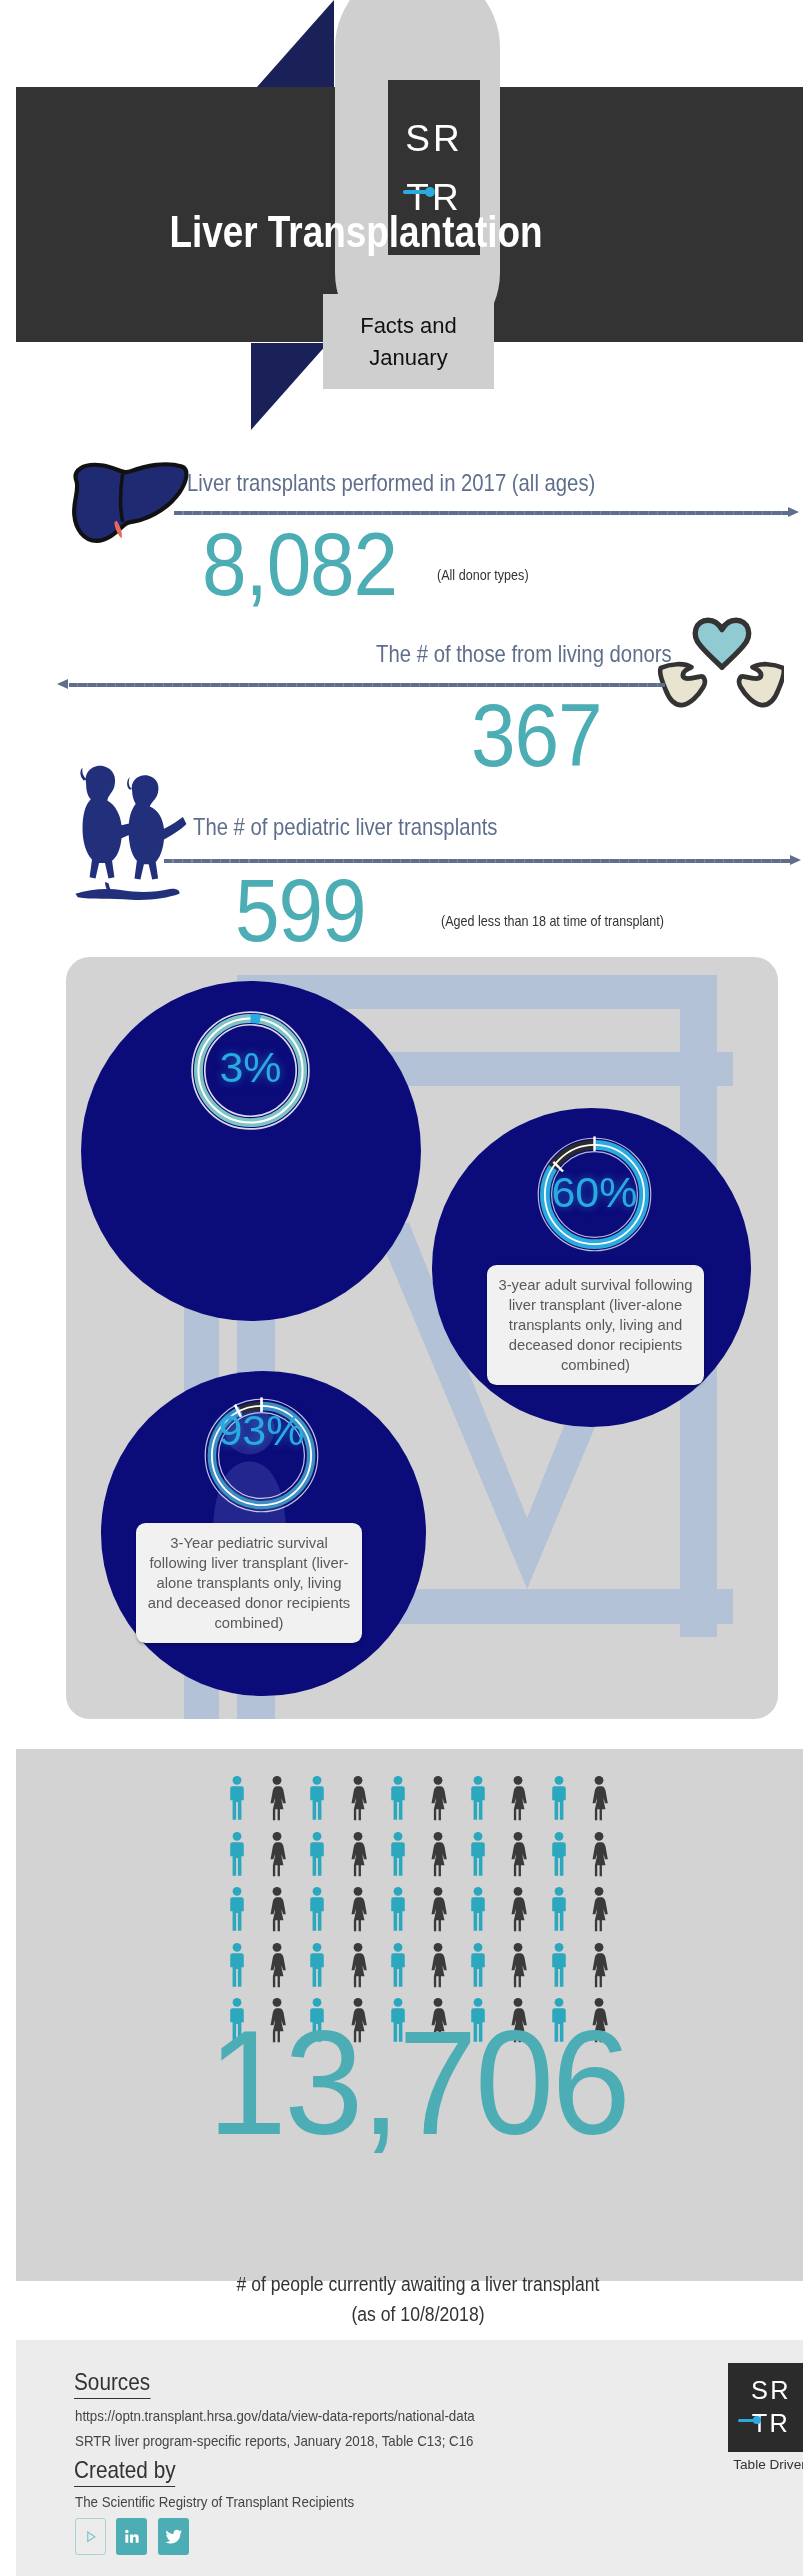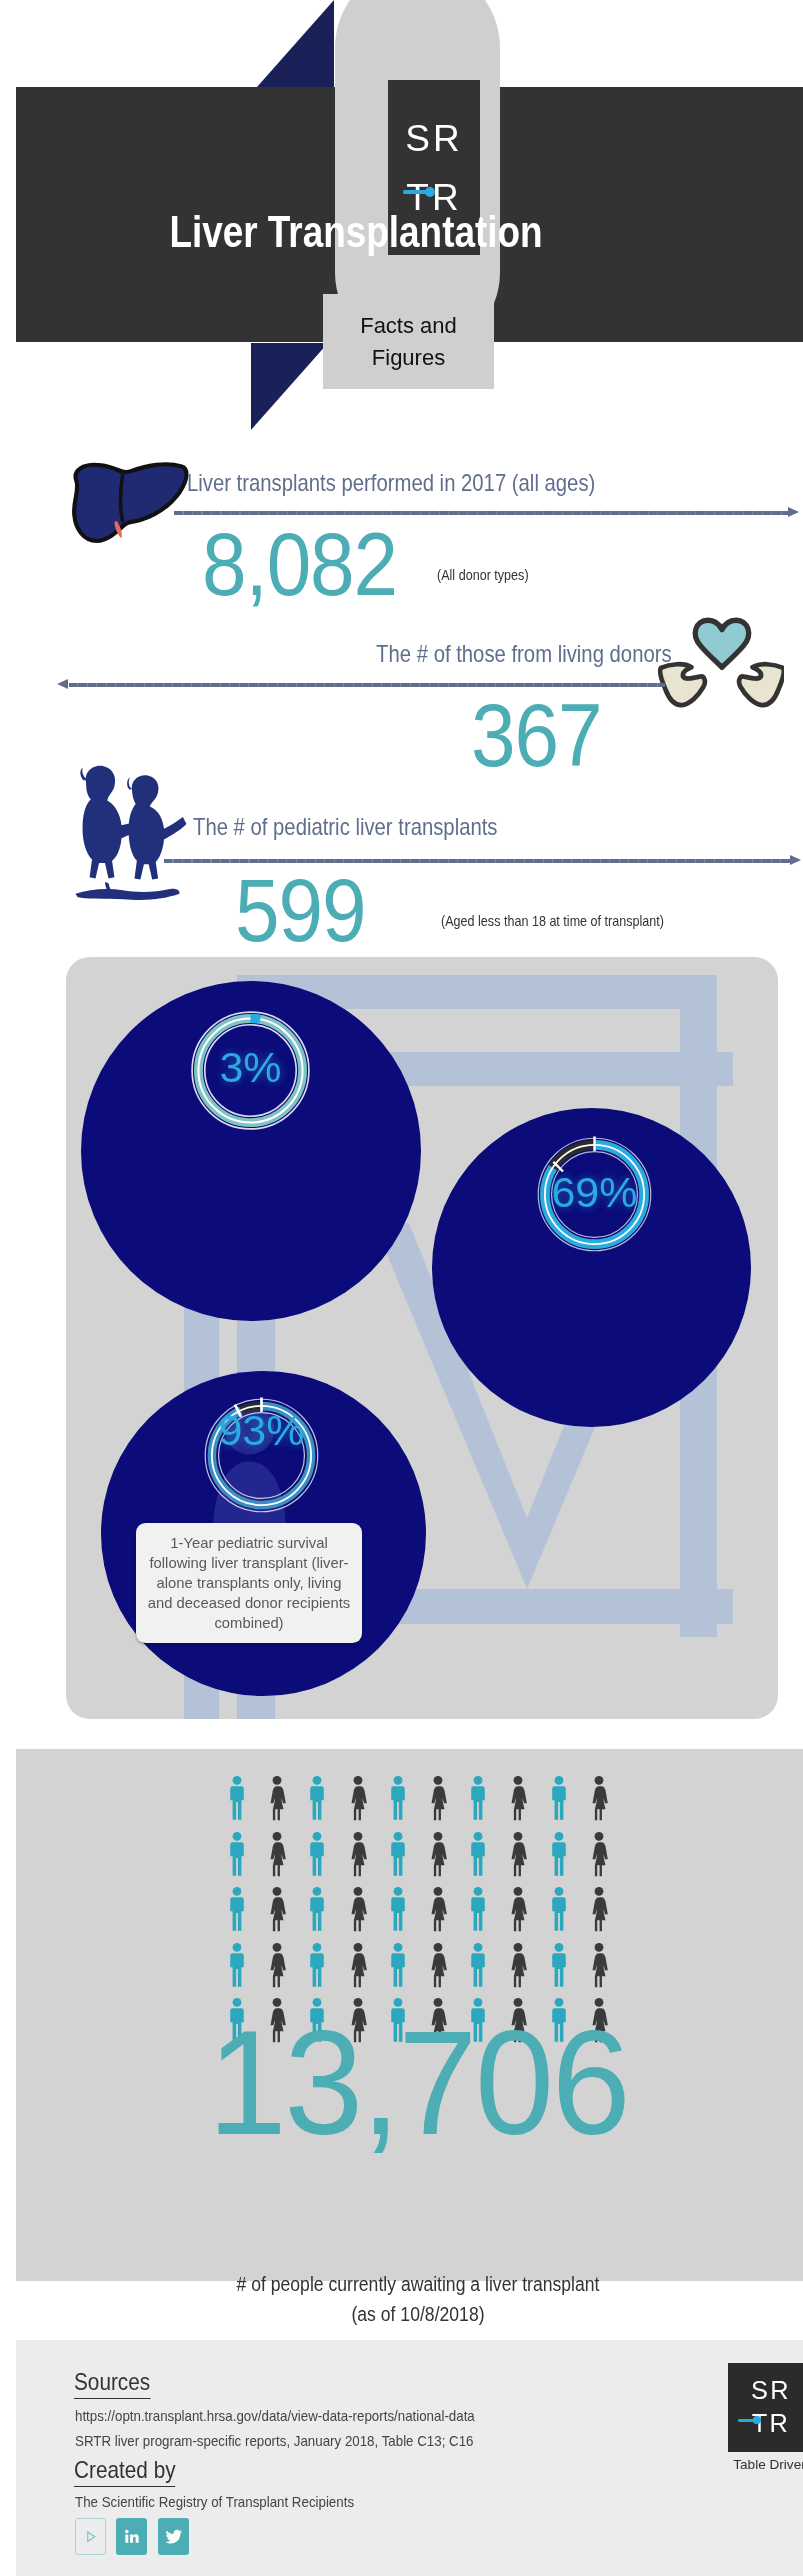--- a/index.html
+++ b/index.html
@@ -214,21 +214,21 @@
     </div>
     <div class="logo-tick"></div>
     <div class="logo-dot"></div>
 
     <div class="hdr-title-pos">
       <div style="color:#fff;font-size:45px;font-weight:bold;transform:scaleX(0.82);">Liver Transplantation</div>
     </div>
 
     <div class="facts-box">
       <div>Facts and</div>
-      <div>Figures</div>
+      <div>January</div>
     </div>
   </div>
 
   <div>
     <svg style="position:absolute;left:50px;top:458px;" width="127" height="89" viewBox="0 0 215 150">
       <path d="M18 40 C10 20 30 8 60 12 C85 15 95 28 110 22 C135 12 170 6 196 14
                C208 18 206 38 192 58 C176 80 152 96 128 104 C118 108 108 106 100 112
                C88 122 72 140 52 140 C30 140 16 120 14 96 C12 72 22 56 18 40 Z" fill="#1F2A73" stroke="#111111" stroke-width="7" stroke-linejoin="round"></path>
       <path d="M96 26 C92 52 90 80 96 108" fill="none" stroke="#111111" stroke-width="6"></path>
       <path d="M86 106 C92 116 96 126 94 136 C88 130 82 118 82 108 Z" fill="#E8685A"></path>
@@ -330,38 +330,39 @@
     <div class="donut-circle" style="left:366px;top:151px;width:319px;height:319px;"></div>
     <svg style="position:absolute;left:468px;top:177px;" width="121" height="121" viewBox="0 0 100 100">
       <circle cx="50" cy="50" r="41" fill="none" stroke="#2b2b2b" stroke-width="8"></circle>
       <circle cx="50" cy="50" r="41" fill="none" stroke="#29ABE2" stroke-width="8" stroke-dasharray="216.4 257.6" stroke-dashoffset="0" transform="rotate(-90 50 50)"></circle>
       <circle cx="50" cy="50" r="41" fill="none" stroke="#ffffff" stroke-width="1.5"></circle>
       <circle cx="50" cy="50" r="46.5" fill="none" stroke="#ffffff" stroke-width="1" opacity="0.7"></circle>
       <circle cx="50" cy="50" r="35.5" fill="none" stroke="#ffffff" stroke-width="1" opacity="0.7"></circle>
       <line x1="50" y1="2" x2="50" y2="14" stroke="#ffffff" stroke-width="2"></line>
       <line x1="16" y1="23" x2="24" y2="31" stroke="#ffffff" stroke-width="2"></line>
     </svg>
-    <div class="donut-pct" style="left:468px;top:214px;width:121px;">69%</div>
+    <div class="donut-pct" style="left:468px;top:214px;width:121px;">60%</div>
+    <div class="callout" style="left:421px;top:308px;width:217px;">3-year adult survival following liver transplant (liver-alone transplants only, living and deceased donor recipients combined)</div>
 
     <div class="donut-circle" style="left:35px;top:414px;width:325px;height:325px;"></div>
     <svg style="position:absolute;left:95px;top:443px;" width="177" height="136" viewBox="0 0 300 230" opacity="0.26">
       <circle cx="150" cy="50" r="42" fill="#6A74C8"></circle>
       <path d="M88 230 C88 150 112 104 150 104 C188 104 212 150 212 230 Z" fill="#6A74C8"></path>
     </svg>
     <svg style="position:absolute;left:135px;top:438px;" width="121" height="121" viewBox="0 0 100 100">
       <circle cx="50" cy="50" r="41" fill="none" stroke="#2b2b2b" stroke-width="7"></circle>
       <circle cx="50" cy="50" r="41" fill="none" stroke="#3C8FC4" stroke-width="7" stroke-dasharray="239.5 257.6" stroke-dashoffset="0" transform="rotate(-90 50 50)"></circle>
       <circle cx="50" cy="50" r="41" fill="none" stroke="#ffffff" stroke-width="1.5"></circle>
       <circle cx="50" cy="50" r="46.5" fill="none" stroke="#ffffff" stroke-width="1" opacity="0.75"></circle>
       <circle cx="50" cy="50" r="35.5" fill="none" stroke="#ffffff" stroke-width="1" opacity="0.75"></circle>
       <line x1="50" y1="2" x2="50" y2="14" stroke="#ffffff" stroke-width="2.2"></line>
       <line x1="28" y1="8" x2="33" y2="18" stroke="#ffffff" stroke-width="2.2"></line>
     </svg>
     <div class="donut-pct" style="left:135px;top:452px;width:121px;">93%</div>
-    <div class="callout" style="left:70px;top:566px;width:226px;">1-Year pediatric survival following liver transplant (liver-alone transplants only, living and deceased donor recipients combined)</div>
+    <div class="callout" style="left:70px;top:566px;width:226px;">3-Year pediatric survival following liver transplant (liver-alone transplants only, living and deceased donor recipients combined)</div>
   </div>
 
   <div class="wait-panel"></div>
   <div class="people-grid" id="people-grid">
       <div class="fig">
         <svg width="20" height="46" viewBox="0 0 34 78">
           <circle cx="17" cy="9" r="7.5" fill="#2BA8BE"></circle>
           <path d="M9.5 19 h15 a4 4 0 0 1 4 4 v20 h-4 v33 h-6 v-30 h-3 v30 h-6 v-33 h-4 v-20 a4 4 0 0 1 4 -4 z" fill="#2BA8BE"></path>
         </svg>
       </div>

